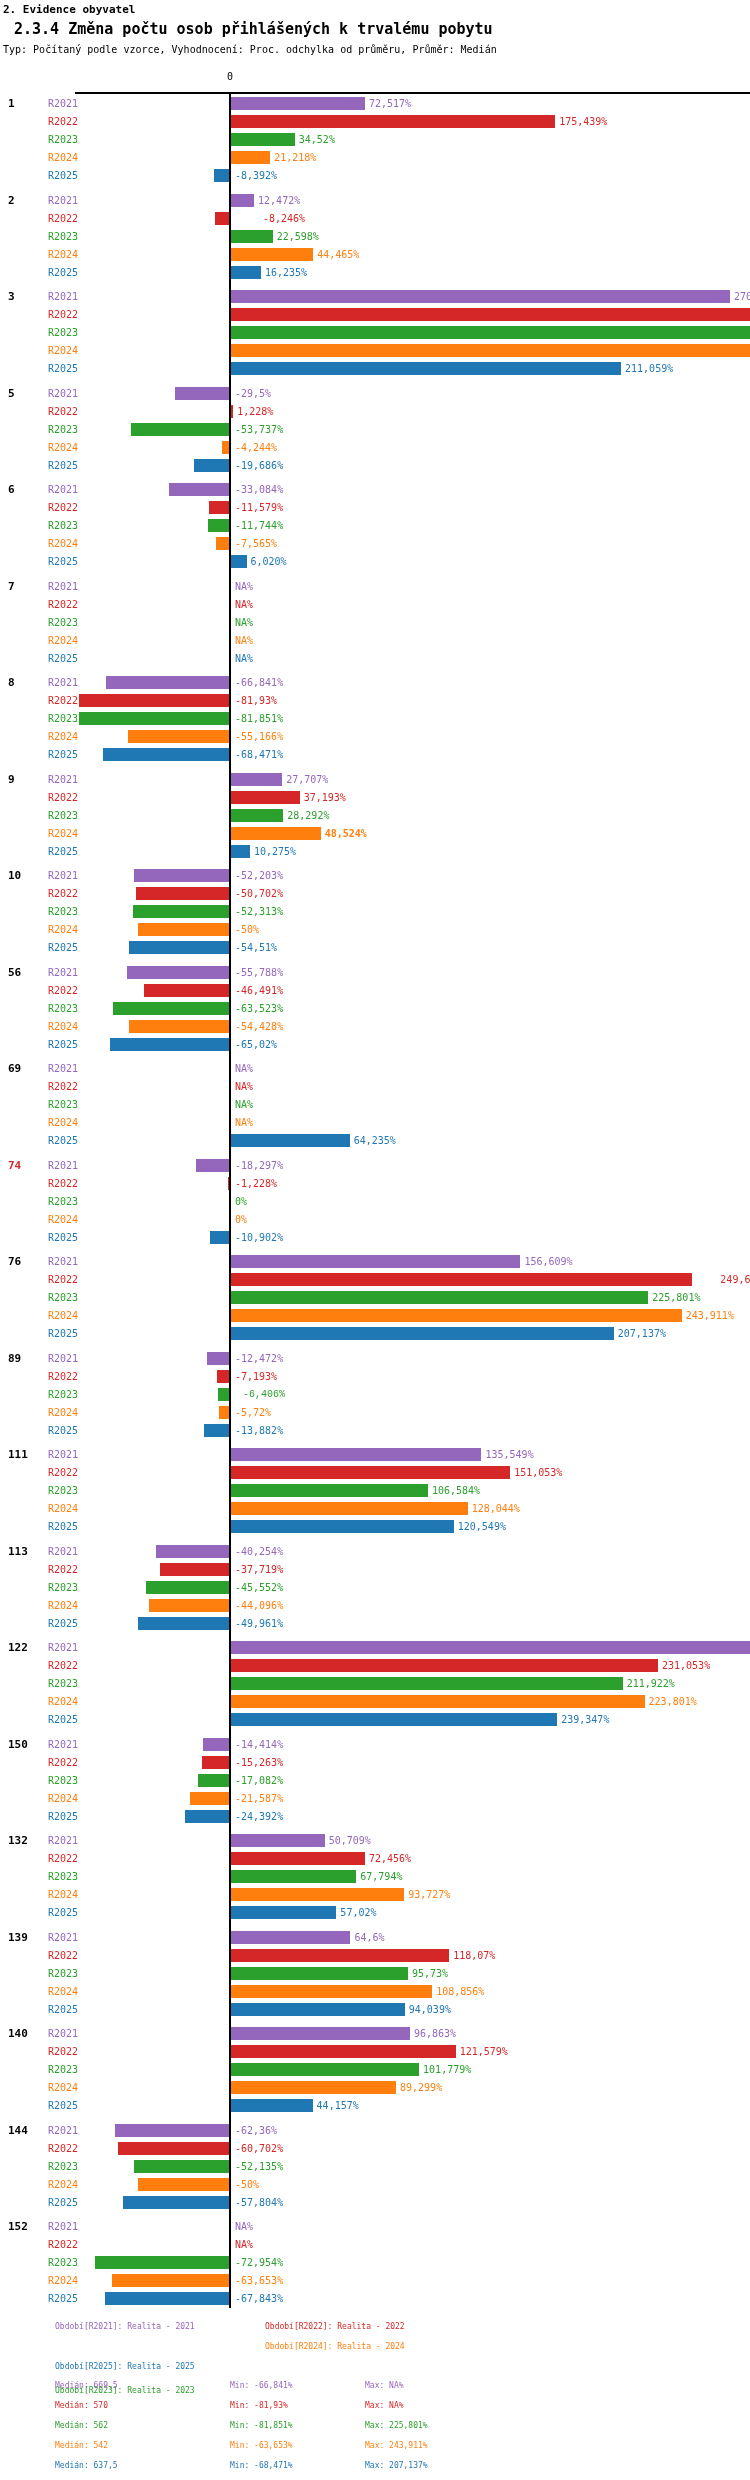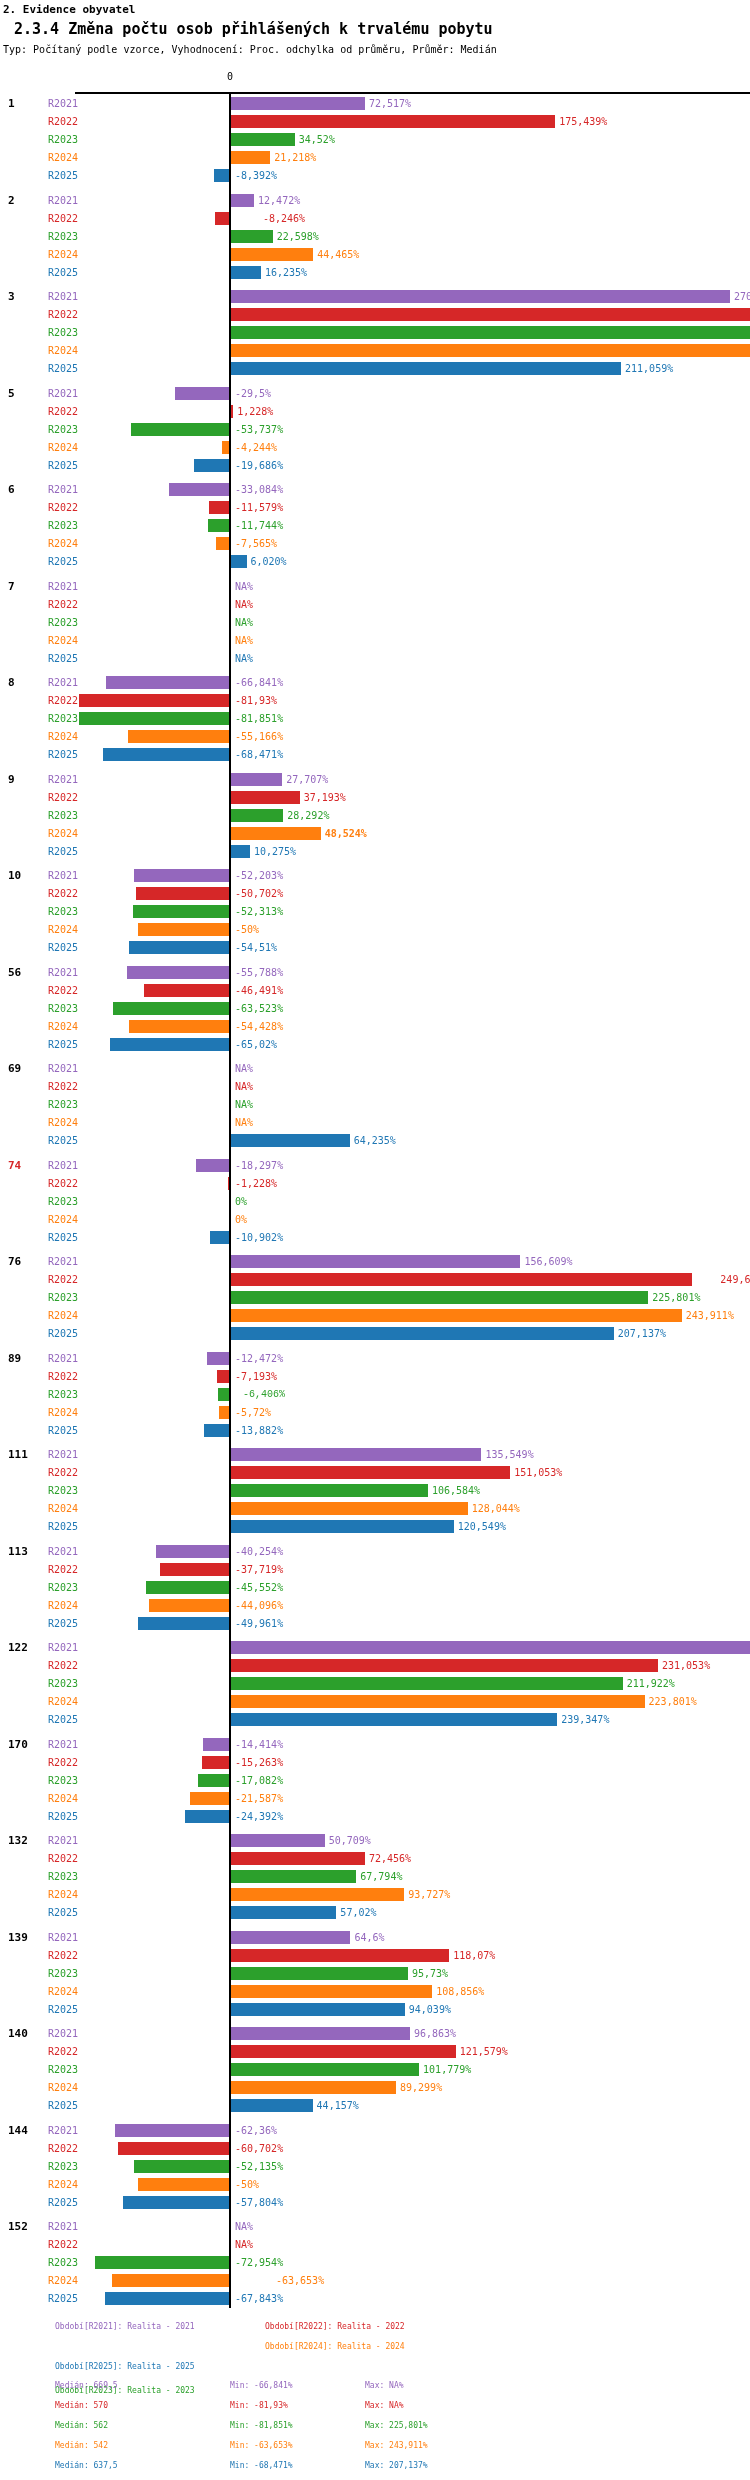--- a/index.html
+++ b/index.html
@@ -503,21 +503,21 @@
         <div class="bar" style="background: rgb(255, 127, 14); width: 413.584px; left: 231px;"></div>
         <span class="val" style="color: rgb(255, 127, 14); left: 648.584px;">223,801%</span>
       </div>
       <div class="row">
         <span class="ylab" style="color: rgb(31, 119, 180);">R2025</span>
         <div class="bar" style="background: rgb(31, 119, 180); width: 326.263px; left: 231px;"></div>
         <span class="val" style="color: rgb(31, 119, 180); left: 561.263px;">239,347%</span>
       </div>
     </div>
     <div class="group">
-      <div class="gnum" style="color: rgb(0, 0, 0);">170</div>
+      <div class="gnum" style="color: rgb(0, 0, 0);">150</div>
       <div class="row">
         <span class="ylab" style="color: rgb(148, 103, 189);">R2021</span>
         <div class="bar" style="background: rgb(148, 103, 189); width: 26.6371px; left: 203.363px;"></div>
         <span class="val" style="color: rgb(148, 103, 189); left: 235px;">-14,414%</span>
       </div>
       <div class="row">
         <span class="ylab" style="color: rgb(214, 39, 40);">R2022</span>
         <div class="bar" style="background: rgb(214, 39, 40); width: 28.206px; left: 201.794px;"></div>
         <span class="val" style="color: rgb(214, 39, 40); left: 235px;">-15,263%</span>
       </div>
@@ -660,21 +660,21 @@
         <span class="val" style="color: rgb(214, 39, 40); left: 235px;">NA%</span>
       </div>
       <div class="row">
         <span class="ylab" style="color: rgb(44, 160, 44);">R2023</span>
         <div class="bar" style="background: rgb(44, 160, 44); width: 134.819px; left: 95.181px;"></div>
         <span class="val" style="color: rgb(44, 160, 44); left: 235px;">-72,954%</span>
       </div>
       <div class="row">
         <span class="ylab" style="color: rgb(255, 127, 14);">R2024</span>
         <div class="bar" style="background: rgb(255, 127, 14); width: 117.631px; left: 112.369px;"></div>
-        <span class="val" style="color: rgb(255, 127, 14); left: 235px; margin-left: 41px;">-63,653%</span>
+        <span class="val" style="color: rgb(255, 127, 14); left: 235px;">-63,653%</span>
       </div>
       <div class="row">
         <span class="ylab" style="color: rgb(31, 119, 180);">R2025</span>
         <div class="bar" style="background: rgb(31, 119, 180); width: 125.374px; left: 104.626px;"></div>
         <span class="val" style="color: rgb(31, 119, 180); left: 235px;">-67,843%</span>
       </div>
     </div>
   </div>
 
 <span class="lgi lg0" style="color: rgb(148, 103, 189);">Období[R2021]: Realita - 2021</span>

